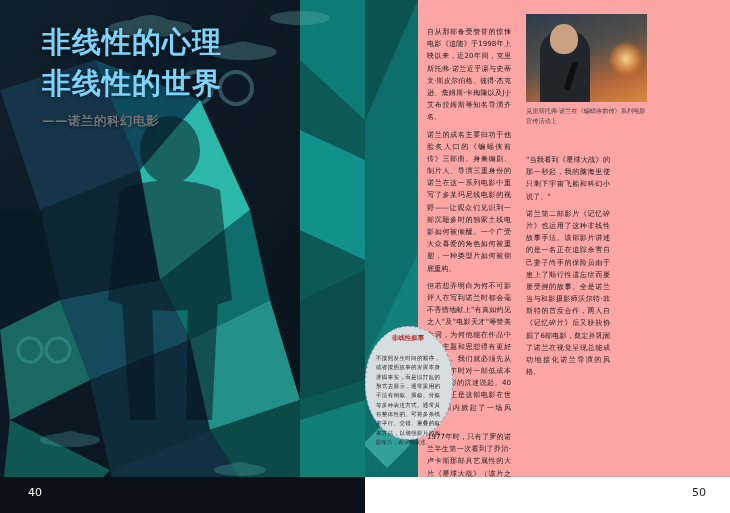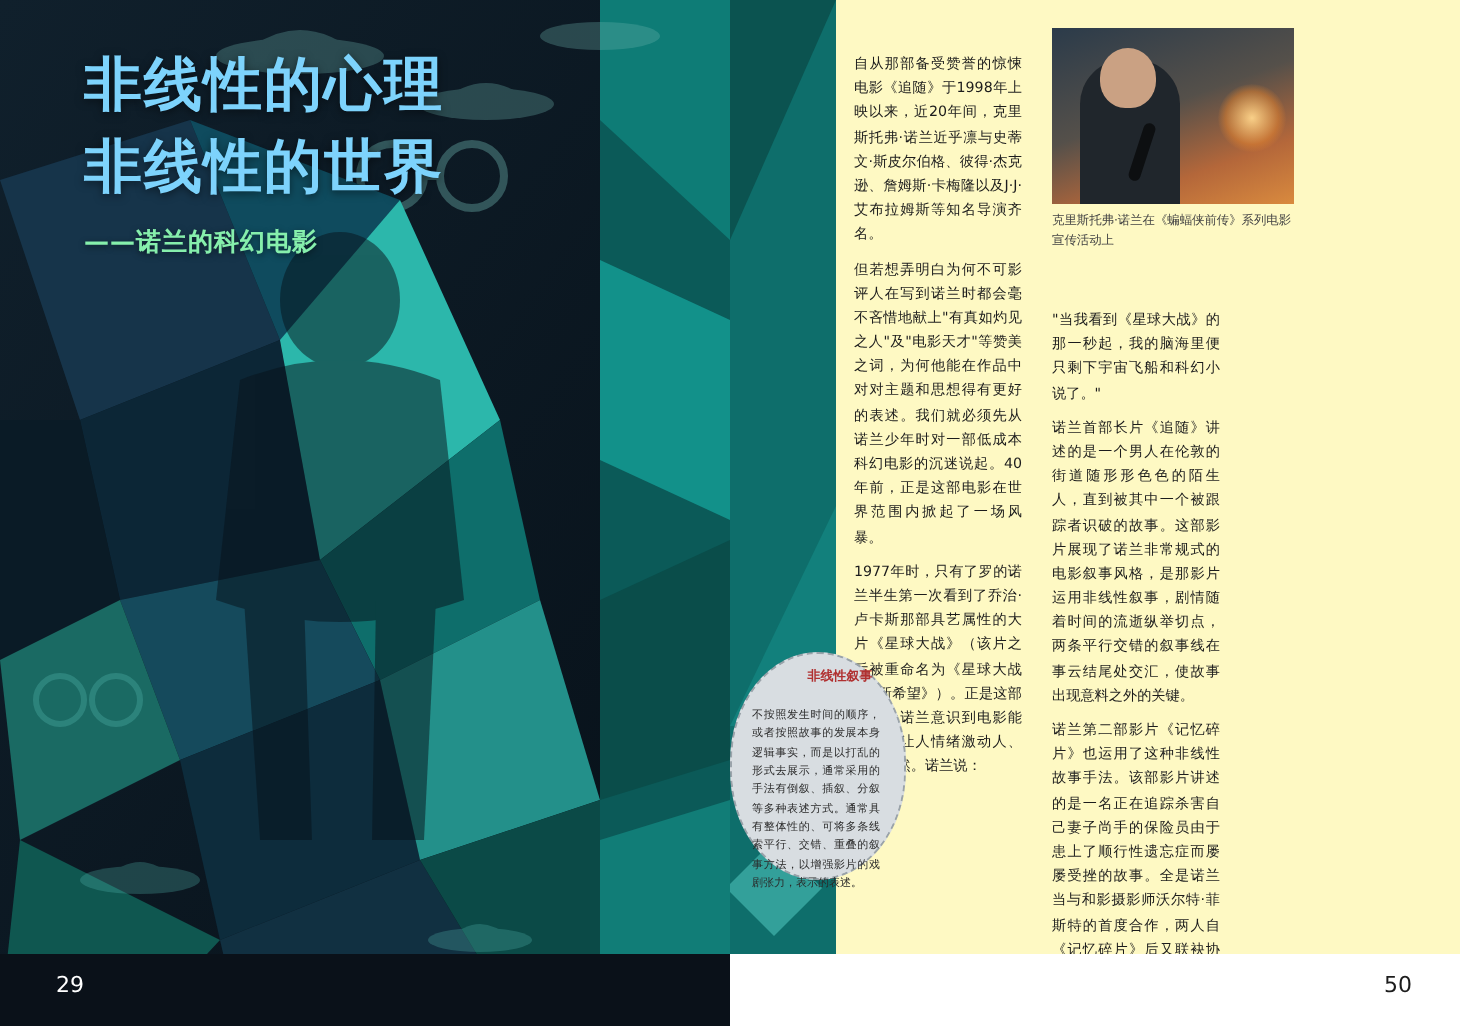--- a/index.html
+++ b/index.html
@@ -41,21 +41,21 @@
   .left-title {
     color: #7dd3fc;
     font-size: 29px;
     font-weight: bold;
     line-height: 1.42;
     letter-spacing: 1px;
     margin: 0;
     text-shadow: 0 1px 4px rgba(0,0,0,.5);
   }
   .left-subtitle {
-    color: #86efac;
+    color: #737373;
     font-size: 12.5px;
     font-weight: bold;
     margin-top: 9px;
     letter-spacing: .5px;
     text-shadow: 0 1px 3px rgba(0,0,0,.5);
   }
   .byline {
     margin-top: 18px;
     color: #ffffff;
     font-size: 9px;
@@ -78,21 +78,21 @@
     height: 36px;
     background: #0a1119;
     z-index: 4;
   }
 
   
   .right-page {
     position: absolute;
     left: 365px; top: 0;
     width: 365px; height: 513px;
-    background: #fef9c3;
+    background: #fca5a5;
     overflow: hidden;
   }
   .right-teal-strip {
     position: absolute;
     left: 0; top: 0;
     width: 53px; height: 513px;
     background: #0e6e6b;
   }
   .teal-tri-1 {
     position: absolute;
@@ -205,21 +205,21 @@
   .callout-bubble {
     position: absolute;
     left: 0; top: 0;
     width: 86px; height: 112px;
     border-radius: 50% / 48%;
     background: #d8dde1;
     border: 1.4px dashed #9aa3aa;
   }
   .callout-title {
     position: absolute;
-    left: 12px;
+    left: 0;
     top: 8px;
     width: 86px;
     text-align: center;
     font-size: 6.5px;
     font-weight: bold;
     color: #b03030;
     line-height: 1.45;
   }
   .callout-text {
     position: absolute;
@@ -318,21 +318,21 @@
 
     <div class="left-title-block">
       <div class="left-title">非线性的心理</div>
       <div class="left-title">非线性的世界</div>
       <div class="left-subtitle">——诺兰的科幻电影</div>
       <div class="byline">
       </div>
     </div>
 
     <div class="left-bottom-bar"></div>
-    <div class="folio-left">29</div>
+    <div class="folio-left">40</div>
   </div>
 
   <div class="right-page">
     <div class="right-teal-strip">
       <div class="teal-tri-1"></div>
       <div class="teal-tri-2"></div>
       <div class="teal-diamond"></div>
     </div>
 
     <div class="photo">
@@ -340,27 +340,27 @@
       <div class="head"></div>
       <div class="mic"></div>
       <div class="flare"></div>
     </div>
     <div class="caption">克里斯托弗·诺兰在《蝙蝠侠前传》系列电影宣传活动上</div>
 
     <div class="cols">
 
       <div class="col col1">
         <p>自从那部备受赞誉的惊悚电影《追随》于1998年上映以来，近20年间，克里斯托弗·诺兰近乎凛与史蒂文·斯皮尔伯格、彼得·杰克逊、詹姆斯·卡梅隆以及J·J·艾布拉姆斯等知名导演齐名。</p>
+        <p>诺兰的成名主要归功于他脍炙人口的《蝙蝠侠前传》三部曲。身兼编剧、制片人、导演三重身份的诺兰在这一系列电影中重写了多某玛尼线电影的视野——让观众们见识到一部沉睡多时的独家土线电影如何被倾醒。一个广受大众喜爱的角色如何被重塑，一种类型片如何被彻底重构。</p>
         <p>但若想弄明白为何不可影评人在写到诺兰时都会毫不吝惜地献上"有真如灼见之人"及"电影天才"等赞美之词，为何他能在作品中对对主题和思想得有更好的表述。我们就必须先从诺兰少年时对一部低成本科幻电影的沉迷说起。40年前，正是这部电影在世界范围内掀起了一场风暴。</p>
         <p>1977年时，只有了罗的诺兰半生第一次看到了乔治·卢卡斯那部具艺属性的大片《星球大战》（该片之后被重命名为《星球大战4：新希望》）。正是这部电影让诺兰意识到电影能够如此让人情绪激动人、如此卓然。诺兰说：</p>
       </div>
 
       <div class="col col2">
         <p>"当我看到《星球大战》的那一秒起，我的脑海里便只剩下宇宙飞船和科幻小说了。"</p>
-        <p>诺兰首部长片《追随》讲述的是一个男人在伦敦的街道随形形色色的陌生人，直到被其中一个被跟踪者识破的故事。这部影片展现了诺兰非常规式的电影叙事风格，是那影片运用非线性叙事，剧情随着时间的流逝纵举切点，两条平行交错的叙事线在事云结尾处交汇，使故事出现意料之外的关键。</p>
         <p>诺兰第二部影片《记忆碎片》也运用了这种非线性故事手法。该部影片讲述的是一名正在追踪杀害自己妻子尚手的保险员由于患上了顺行性遗忘症而屡屡受挫的故事。全是诺兰当与和影摄影师沃尔特·菲斯特的首度合作，两人自《记忆碎片》后又联袂协掘了6部电影，奠定并巩固了诺兰在视觉呈现总能成功地接化诺兰导演的风格。</p>
       </div>
 
     </div>
 
     <div class="callout">
       <div class="callout-bubble"></div>
       <div class="callout-title">非线性叙事</div>
       <div class="callout-text">不按照发生时间的顺序，或者按照故事的发展本身逻辑事实，而是以打乱的形式去展示，通常采用的手法有倒叙、插叙、分叙等多种表述方式。通常具有整体性的、可将多条线索平行、交错、重叠的叙事方法，以增强影片的戏剧张力，表示的表述。</div>
     </div>

